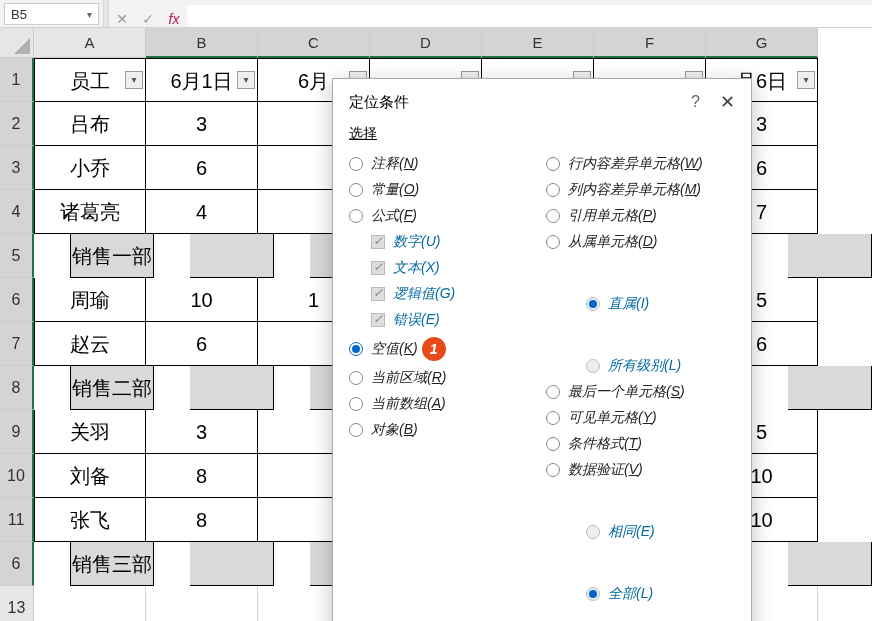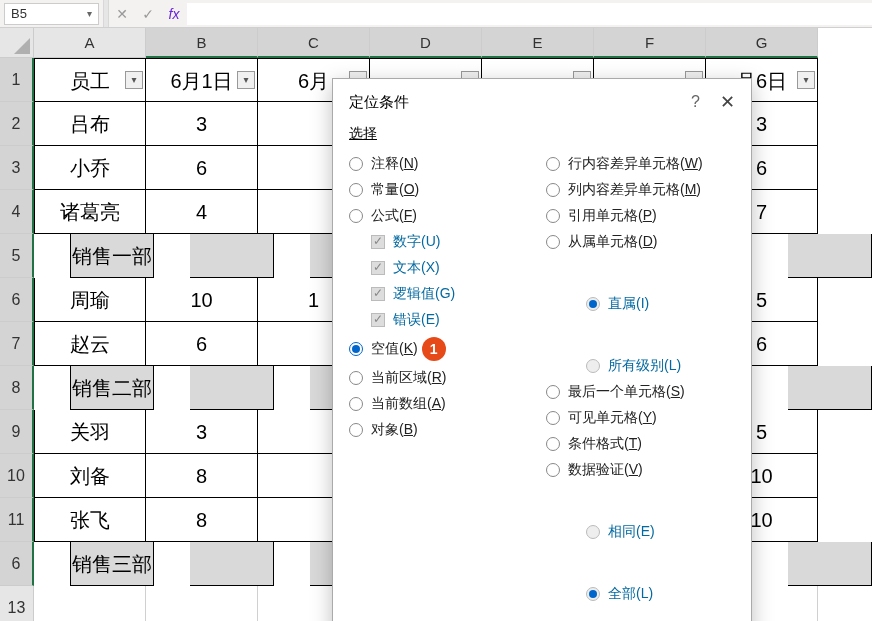--- a/index.html
+++ b/index.html
@@ -1,24 +1,24 @@
 <!DOCTYPE html>
 <html><head>
 <meta charset="utf-8">
 <style>
   * { box-sizing: border-box; margin: 0; padding: 0; }
   body { font-family: "Microsoft YaHei", "Segoe UI", Arial, sans-serif; font-size: 14px; background: #fff; width: 872px; height: 621px; overflow: hidden; position: relative; }
   
   
-  .formula-bar { height: 28px; background: #f3f2f1; border-bottom: 1px solid #d0d0d0; display: flex; align-items: center; }
+  .formula-bar { height: 28px; background: #f3f2f1; border-bottom: 1px solid #d0d0d0; display: flex; align-items: flex-end; }
   .name-box { width: 95px; height: 22px; background: #fff; border: 1px solid #ccc; margin: 2px 4px; padding: 0 6px; font-size: 13px; color: #333; display:flex; align-items:center; }
   .name-box-arrow { font-size:10px; color:#666; margin-left:auto; }
   .fb-divider { width:6px; height:100%; background:#e6e6e6; border-left:1px solid #d8d8d8; border-right:1px solid #d8d8d8; }
   .fb-btn { width: 26px; text-align:center; color:#999; font-size:14px; }
-  .fb-btn.fx { font-style: italic; color:#6d28d9; }
+  .fb-btn.fx { font-style: italic; color:#be185d; }
   .formula-input { flex:1; height:22px; background:#fff; }
   
   
   .grid-wrap { position: relative; }
   .select-all { position:absolute; left:0; top:0; width:34px; height:30px; background:#e6e6e6; border-right:1px solid #ccc; border-bottom:1px solid #ccc; }
   .select-all::after { content:""; position:absolute; right:3px; bottom:3px; border:8px solid transparent; border-right-color:#b0b0b0; border-bottom-color:#b0b0b0; }
   
   .col-headers { display:flex; margin-left:34px; height:30px; }
   .col-h { width:112px; background:#e6e6e6; border-right:1px solid #ccc; border-bottom:1px solid #ccc; text-align:center; line-height:30px; font-size:15px; color:#333; }
   .col-h.sel { background:#d4d4d4; border-bottom:2px solid #217346; }
@@ -33,21 +33,21 @@
   .cell.greyfill { background:#d9d9d9;margin-left:36px; }
   .dd { position:absolute; right:2px; top:50%; transform:translateY(-50%); width:18px; height:18px; border:1px solid #999; background:#f0f0f0; font-size:10px; line-height:16px; color:#555; }
   
   
   .dialog { position:absolute; left:332px; top:78px; width:420px; background:#fff; border:1px solid #aaa; box-shadow:0 6px 20px rgba(0,0,0,0.25); padding:0; }
   .dlg-title { padding:12px 16px 8px 16px; display:flex; align-items:center; font-size:15px;text-align:right; }
   .dlg-help { margin-left:auto; color:#666; font-size:16px; margin-right:20px; cursor:pointer; }
   .dlg-close { color:#444; font-size:18px; cursor:pointer; }
   .dlg-body { padding:4px 16px 12px 16px; }
   .dlg-section { font-size:14px; margin-bottom:8px;text-decoration:underline; }
-  .opt-cols { display:flex; gap:8px; }
+  .opt-cols { display:flex; gap:8px;font-style:italic; }
   .opt-col { flex:1; }
   .opt { display:flex; align-items:center; gap:8px; font-size:14px; padding:4px 0; color:#222; }
   .opt.indent { padding-left:22px; }
   .opt.indent2 { padding-left:40px;margin-top:36px; }
   .opt.disabled { color:#0369a1; }
   .radio { width:14px; height:14px; border:1px solid #888; border-radius:50%; flex-shrink:0; position:relative; }
   .radio.checked { border-color:#0066cc; }
   .radio.checked::after { content:""; position:absolute; left:2px; top:2px; width:8px; height:8px; border-radius:50%; background:#0066cc; }
   .radio.disabled { border-color:#bbb; background:#eee; }
   .chk { width:14px; height:14px; border:1px solid #bbb; background:#ddd; flex-shrink:0; position:relative; }

